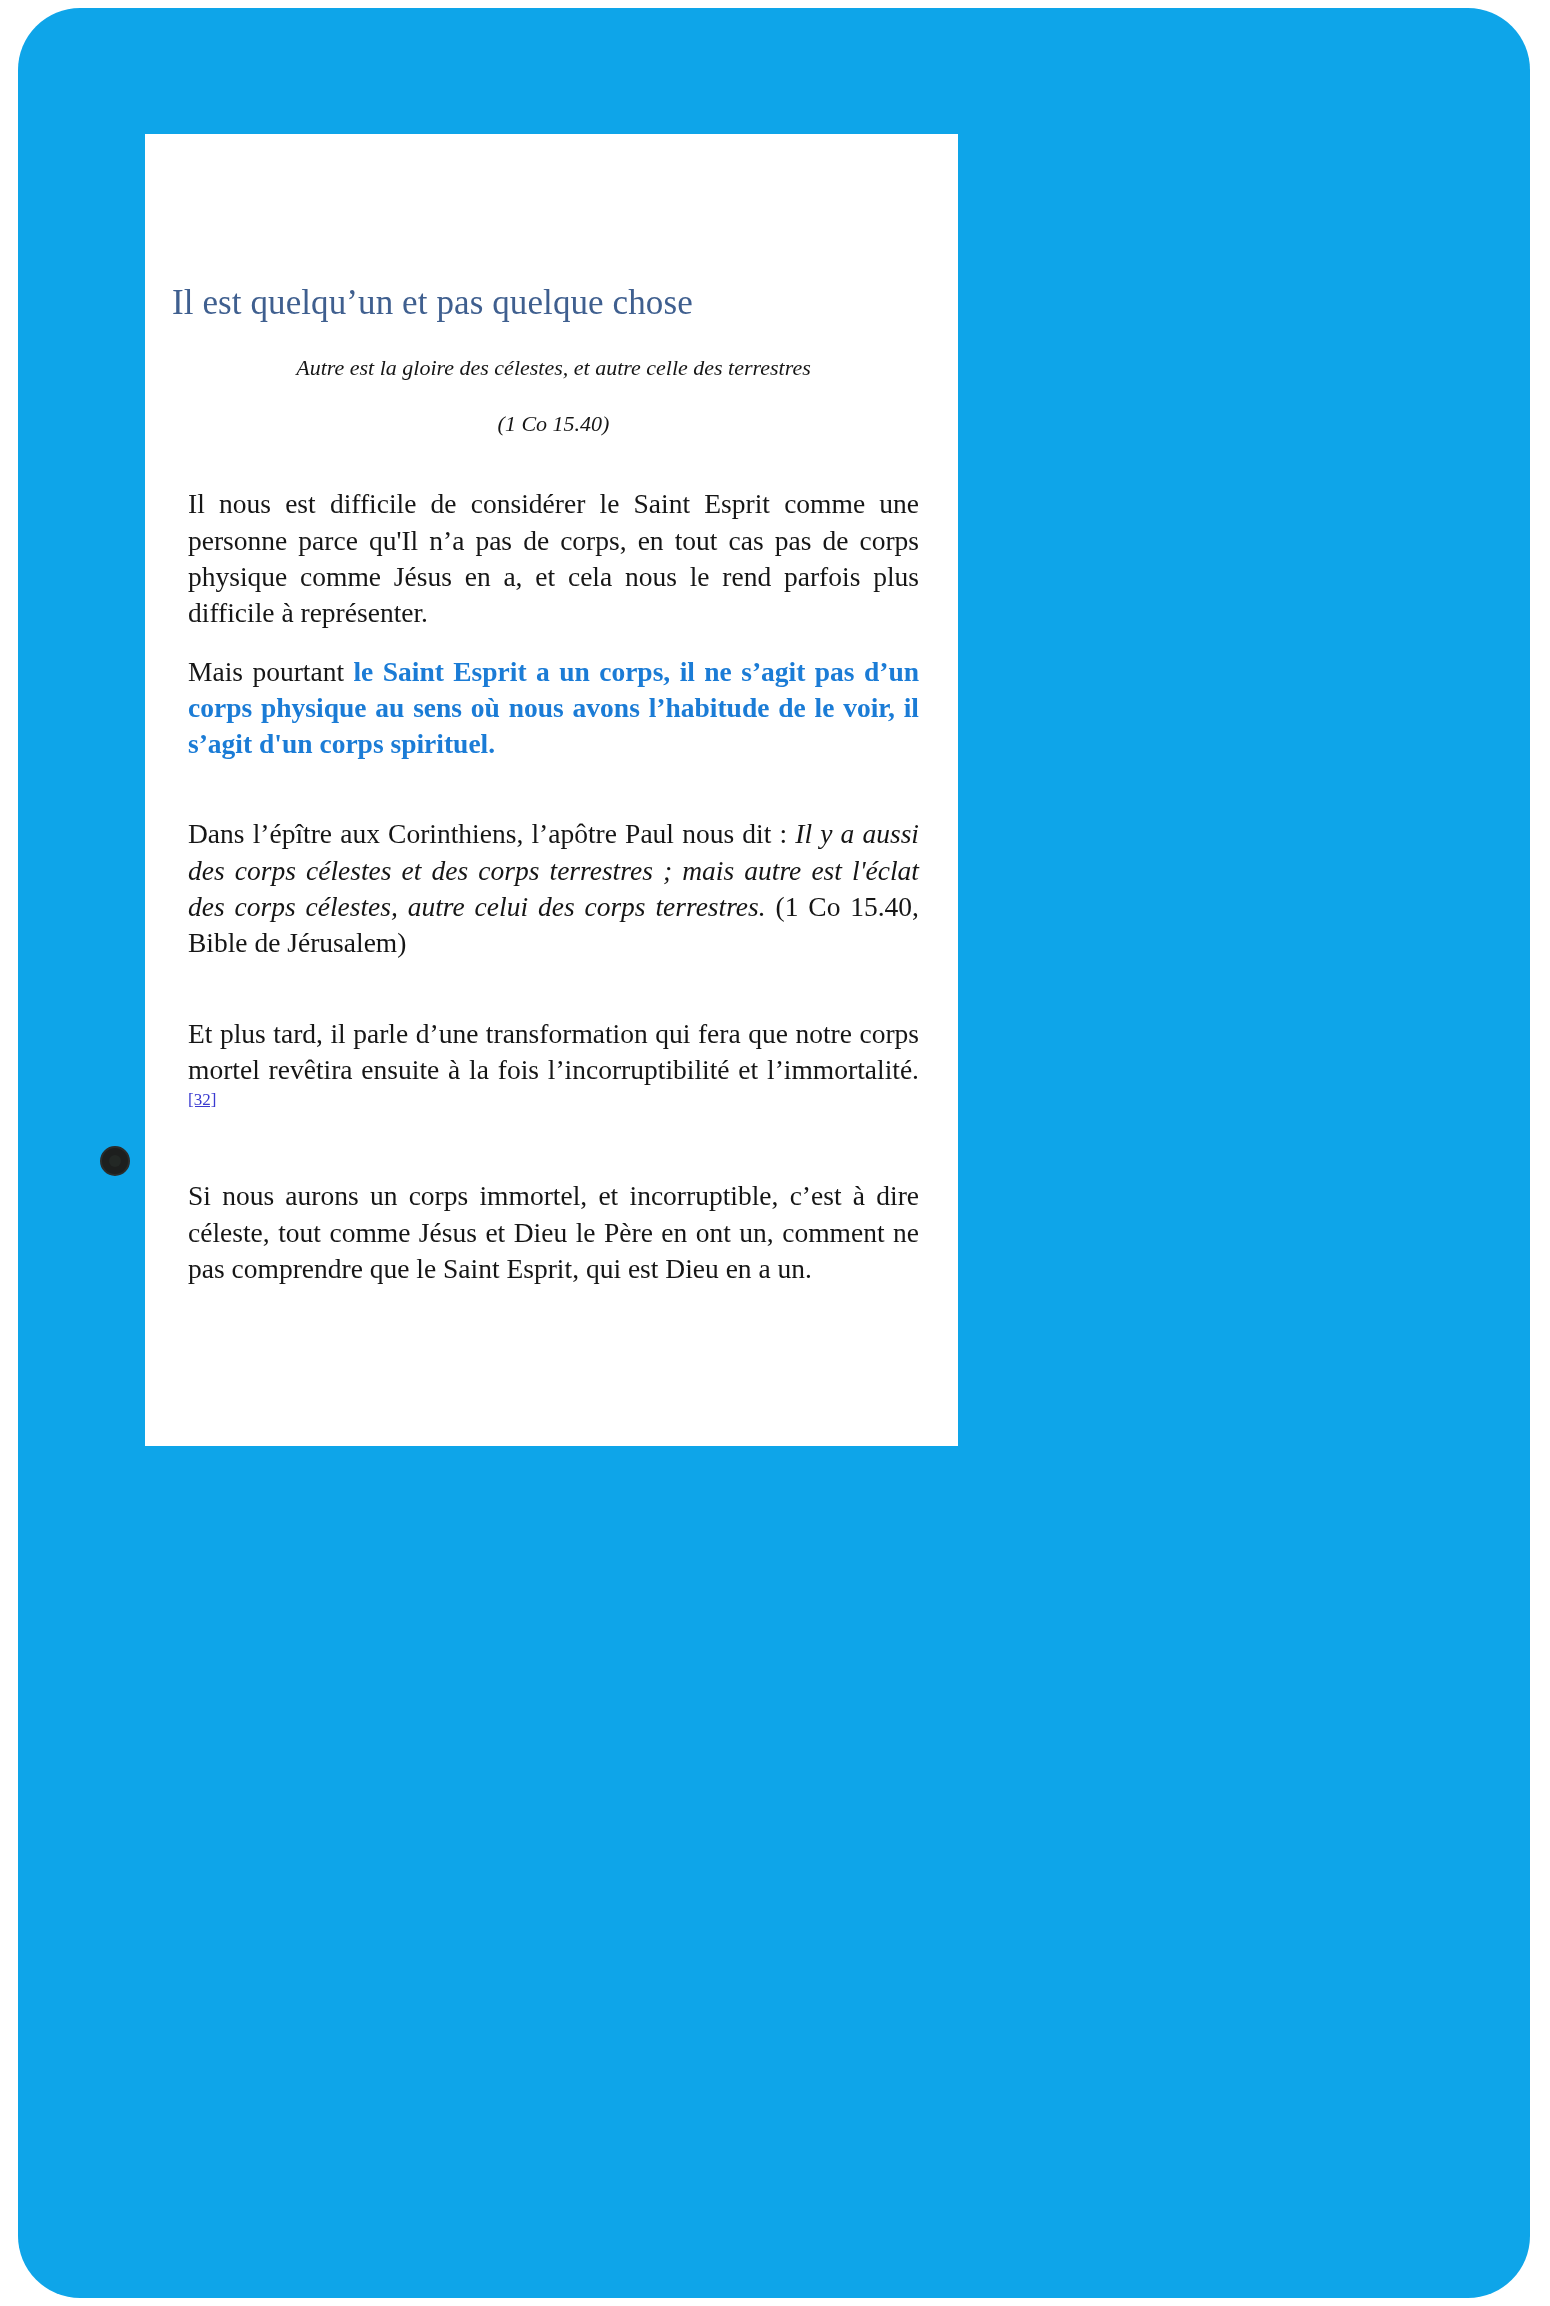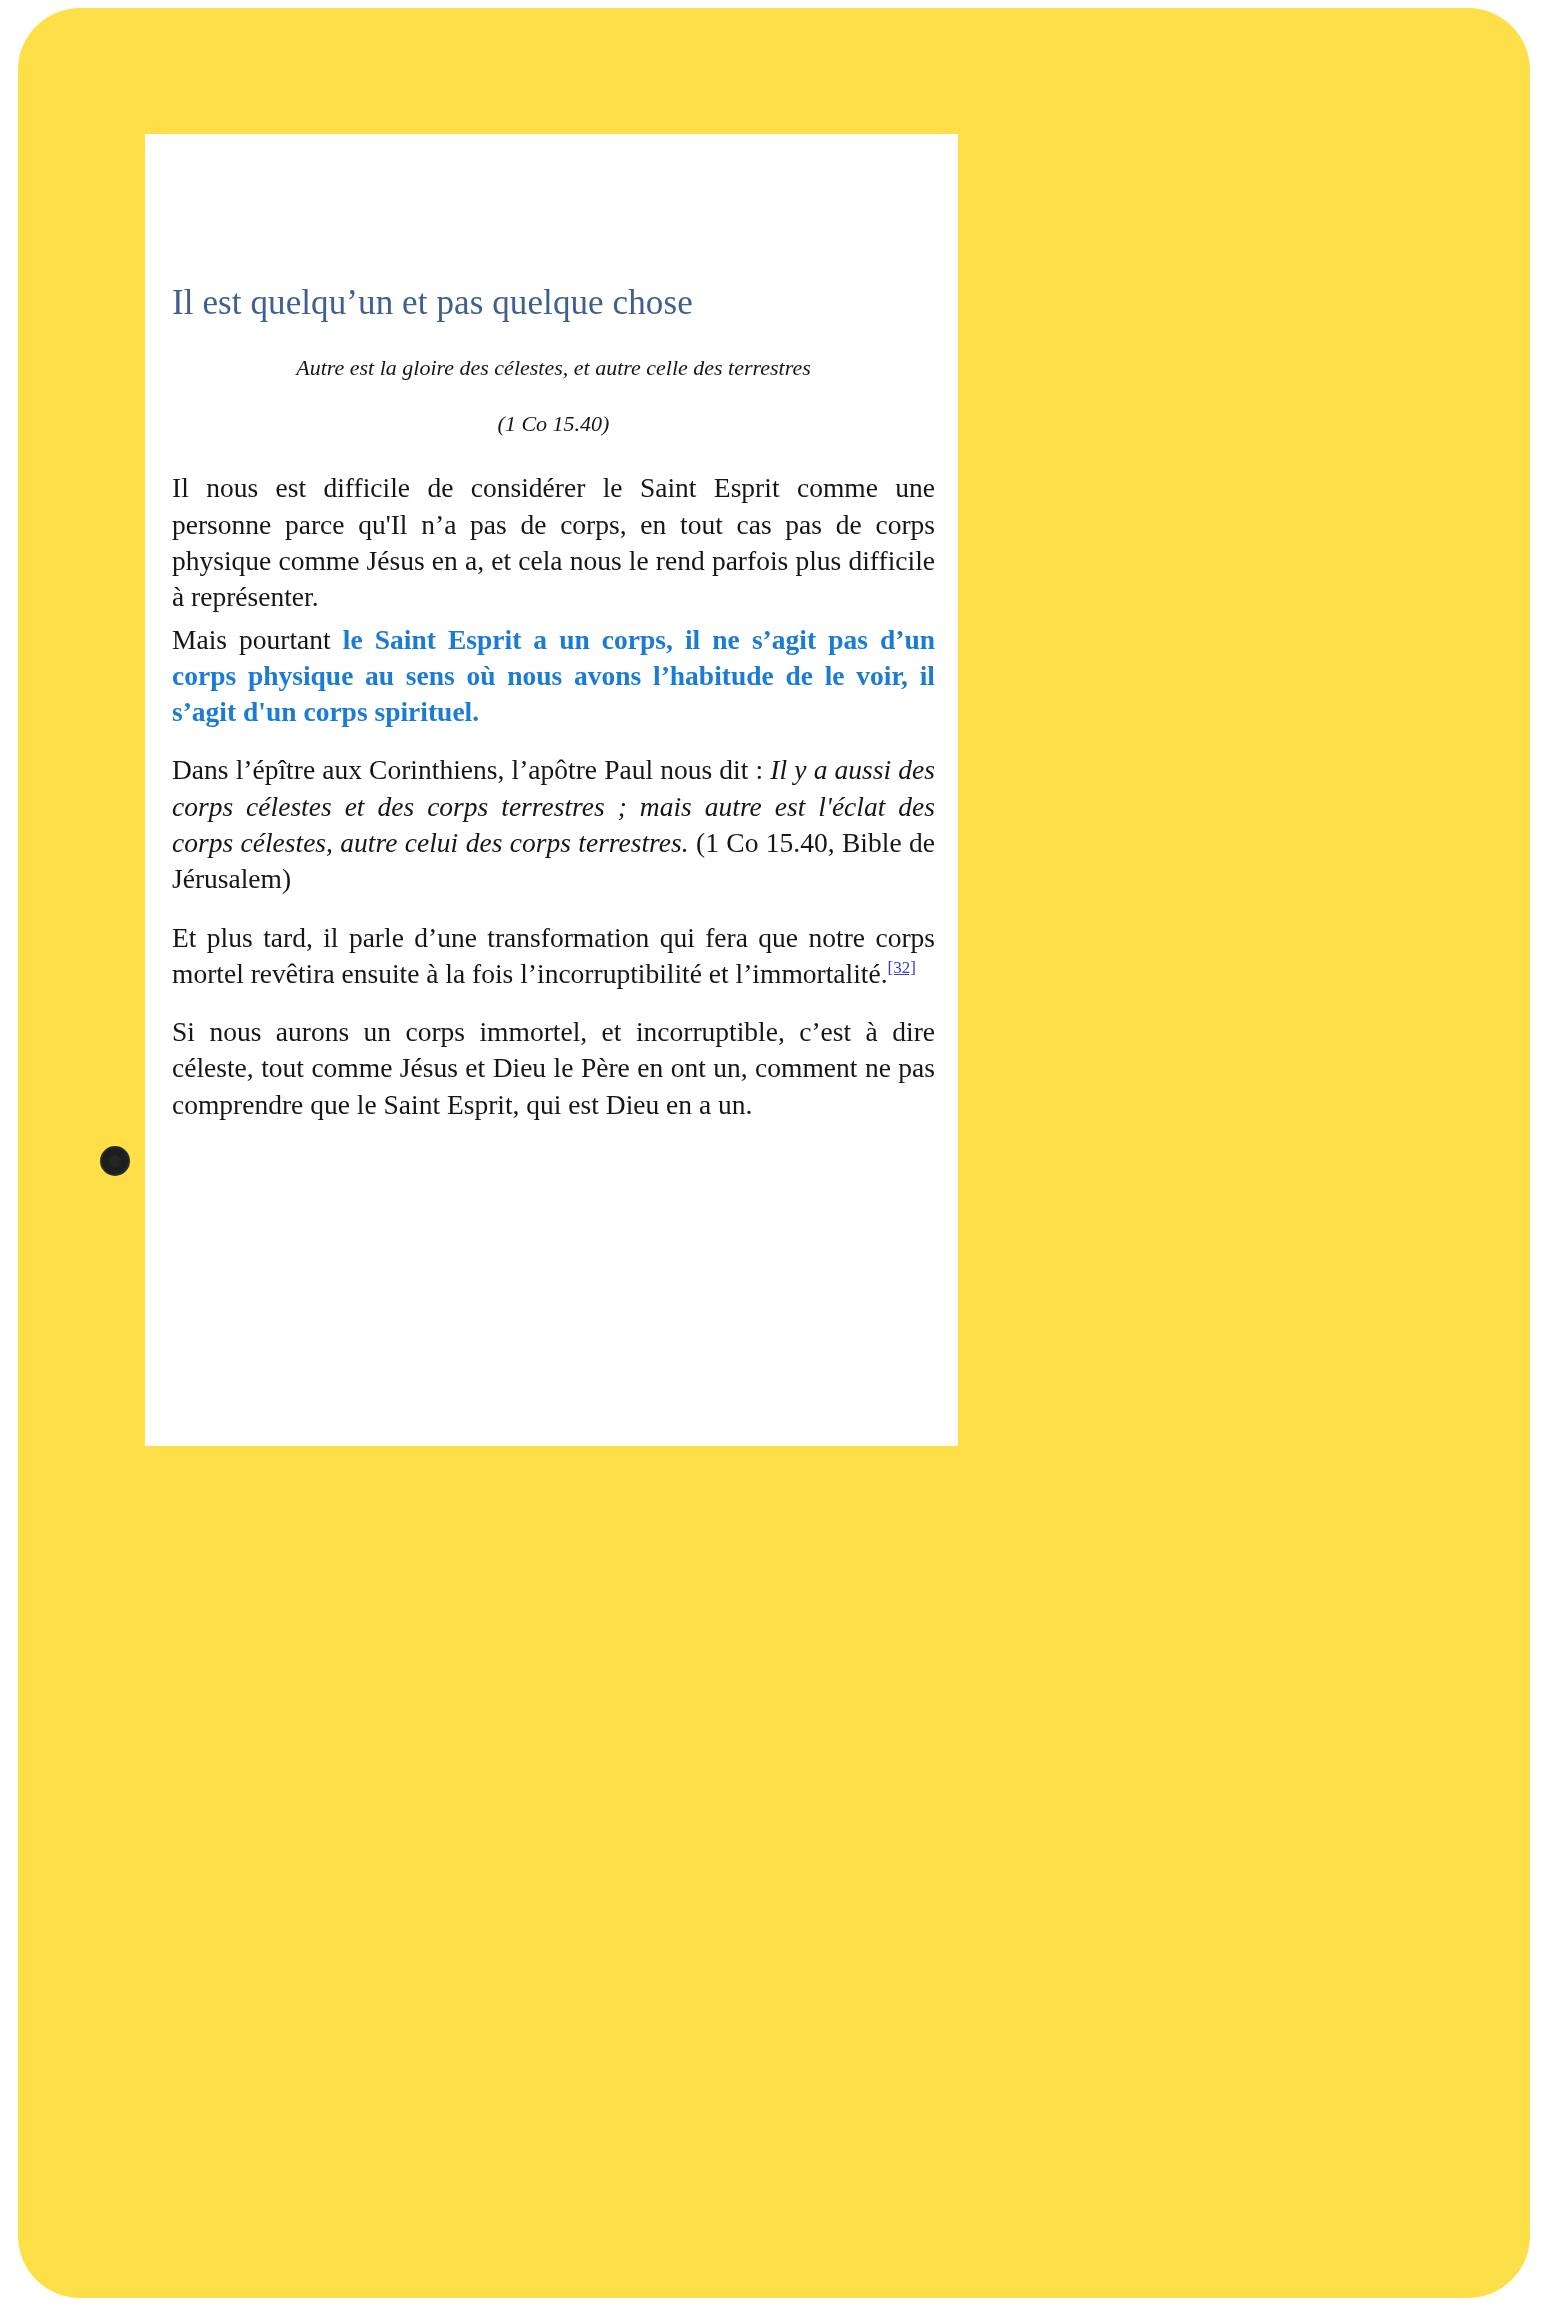--- a/index.html
+++ b/index.html
@@ -15,21 +15,21 @@
     font-family: "Liberation Serif", serif;
   }
 
   
   .device-frame {
     position: absolute;
     left: 18px;
     top: 8px;
     width: 1512px;
     height: 2290px;
-    background: #fde047;
+    background: #0ea5e9;
     border-radius: 62px;
     box-sizing: border-box;
   }
 
   .bezel-camera {
     position: absolute;
     left: 82px;
     top: 1138px;
     width: 30px;
     height: 30px;
@@ -94,21 +94,21 @@
     font-style: italic;
     margin-top: 28px;
   }
 
   .body-block {
     color: #161616;
     font-size: 27.5px;
     line-height: 1.32;
     text-align: justify;
     text-justify: inter-word;
-    margin: 0;
+    margin: 16px;
   }
 
   .gap-lg { height: 26px; }
   .gap-md { height: 22px; }
 
   .hl-blue {
     color: #1b7cd6;
     font-weight: bold;
   }
 

